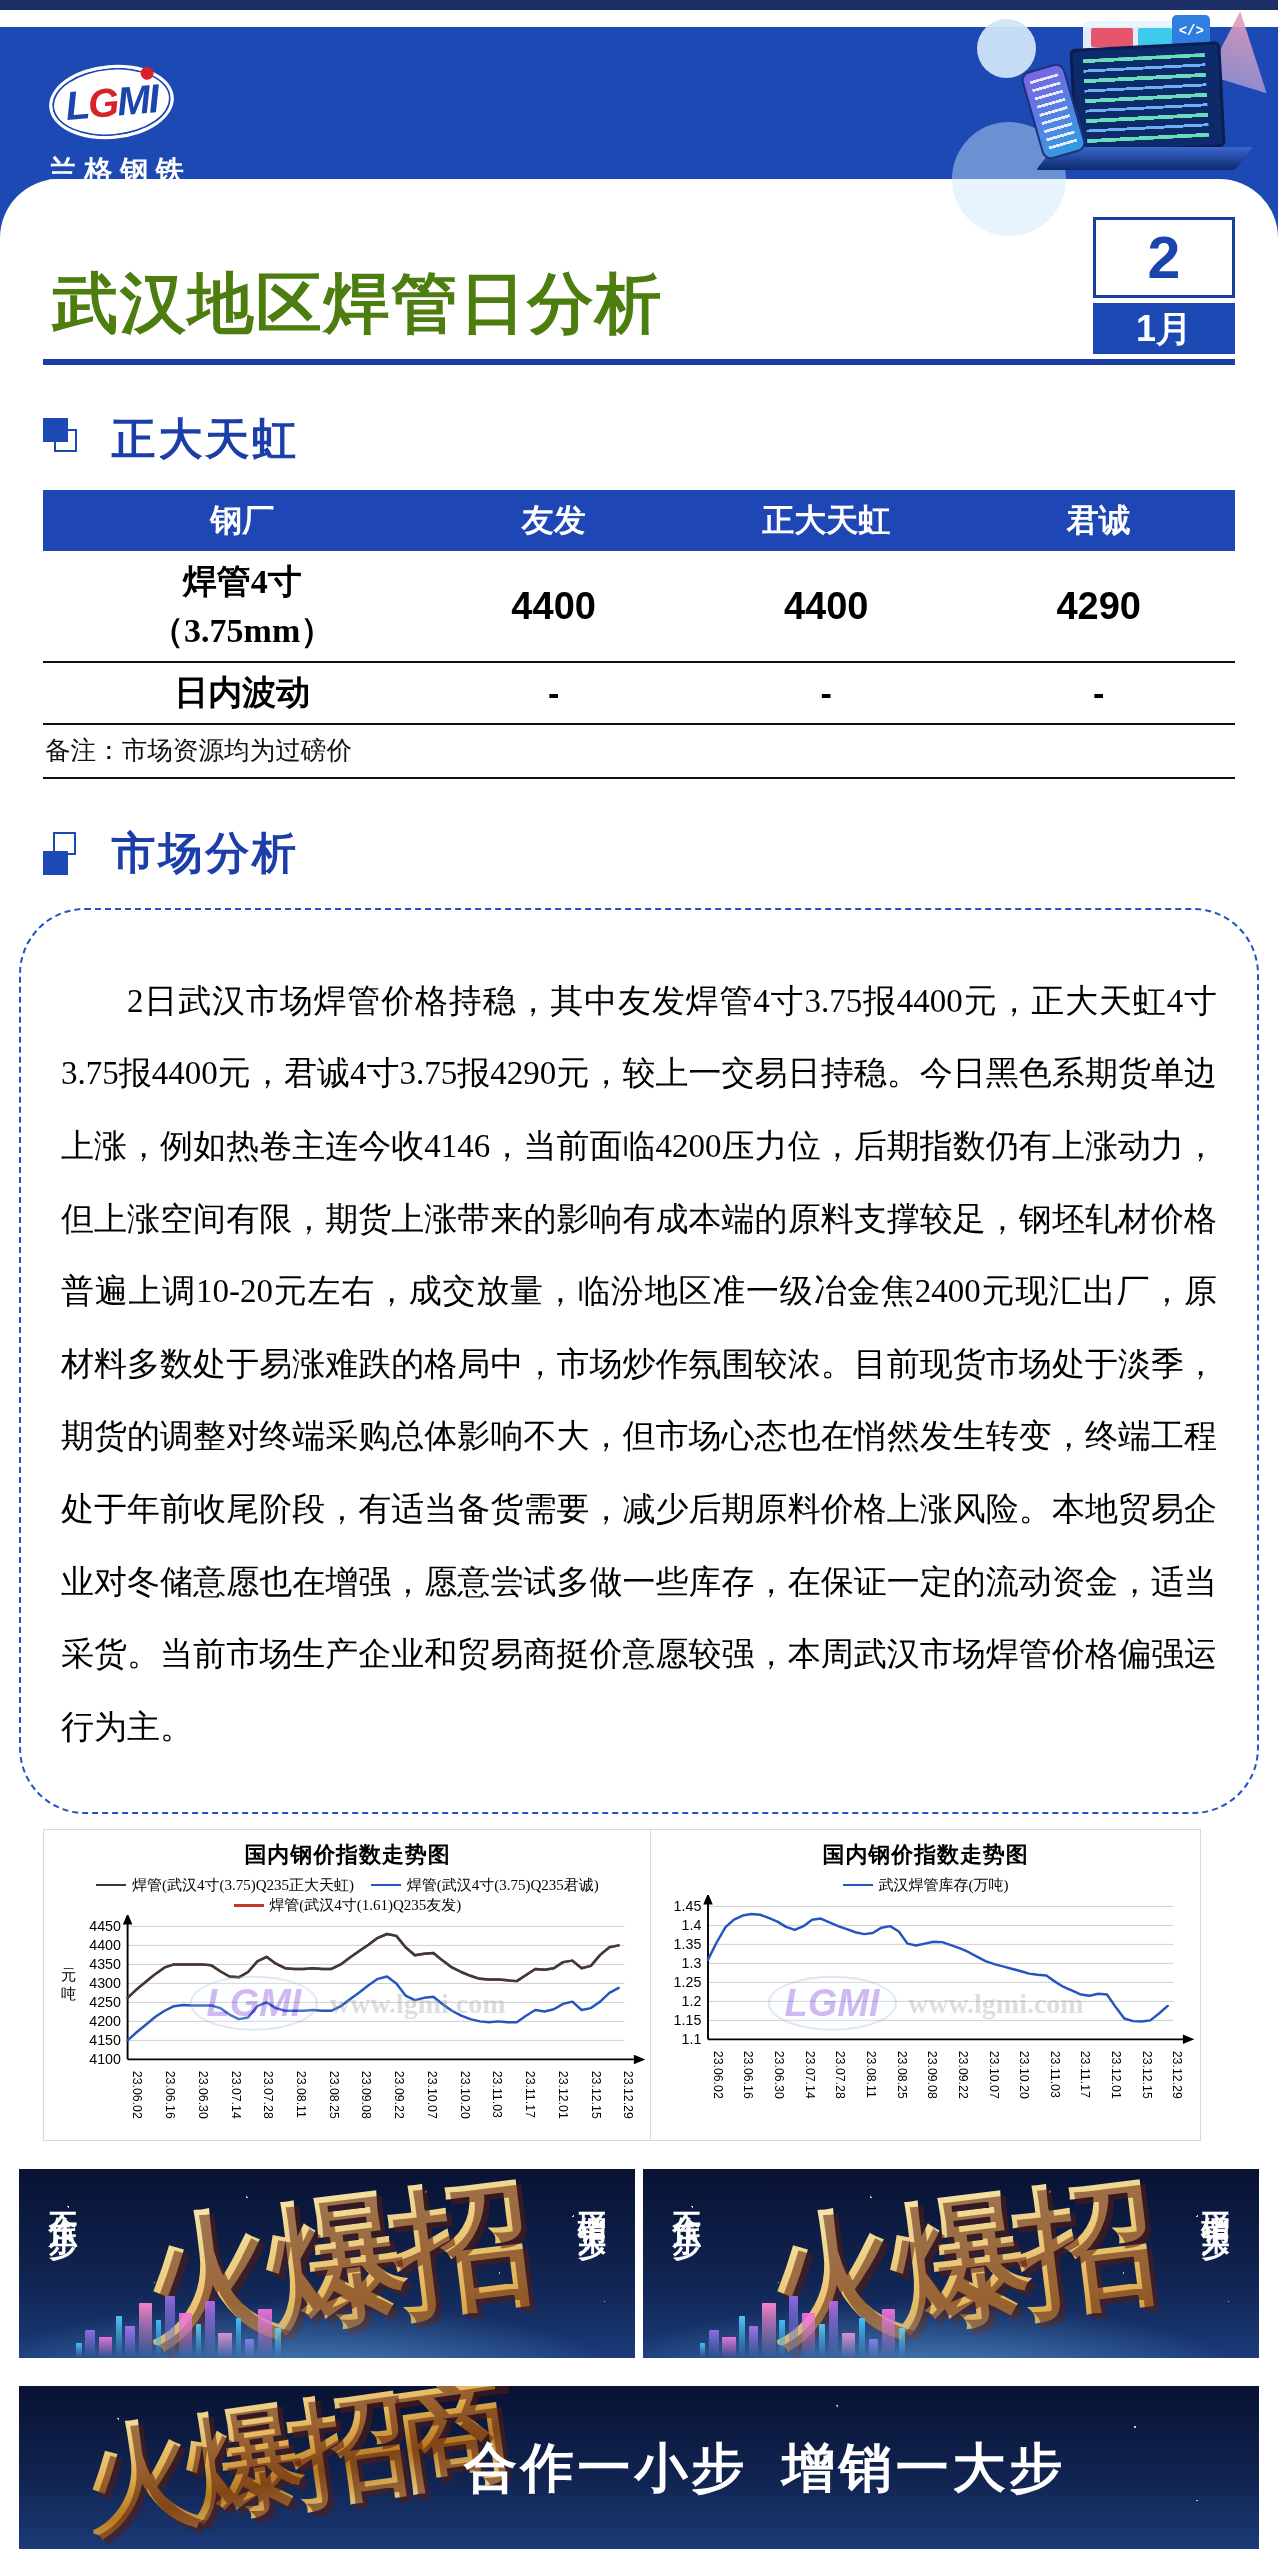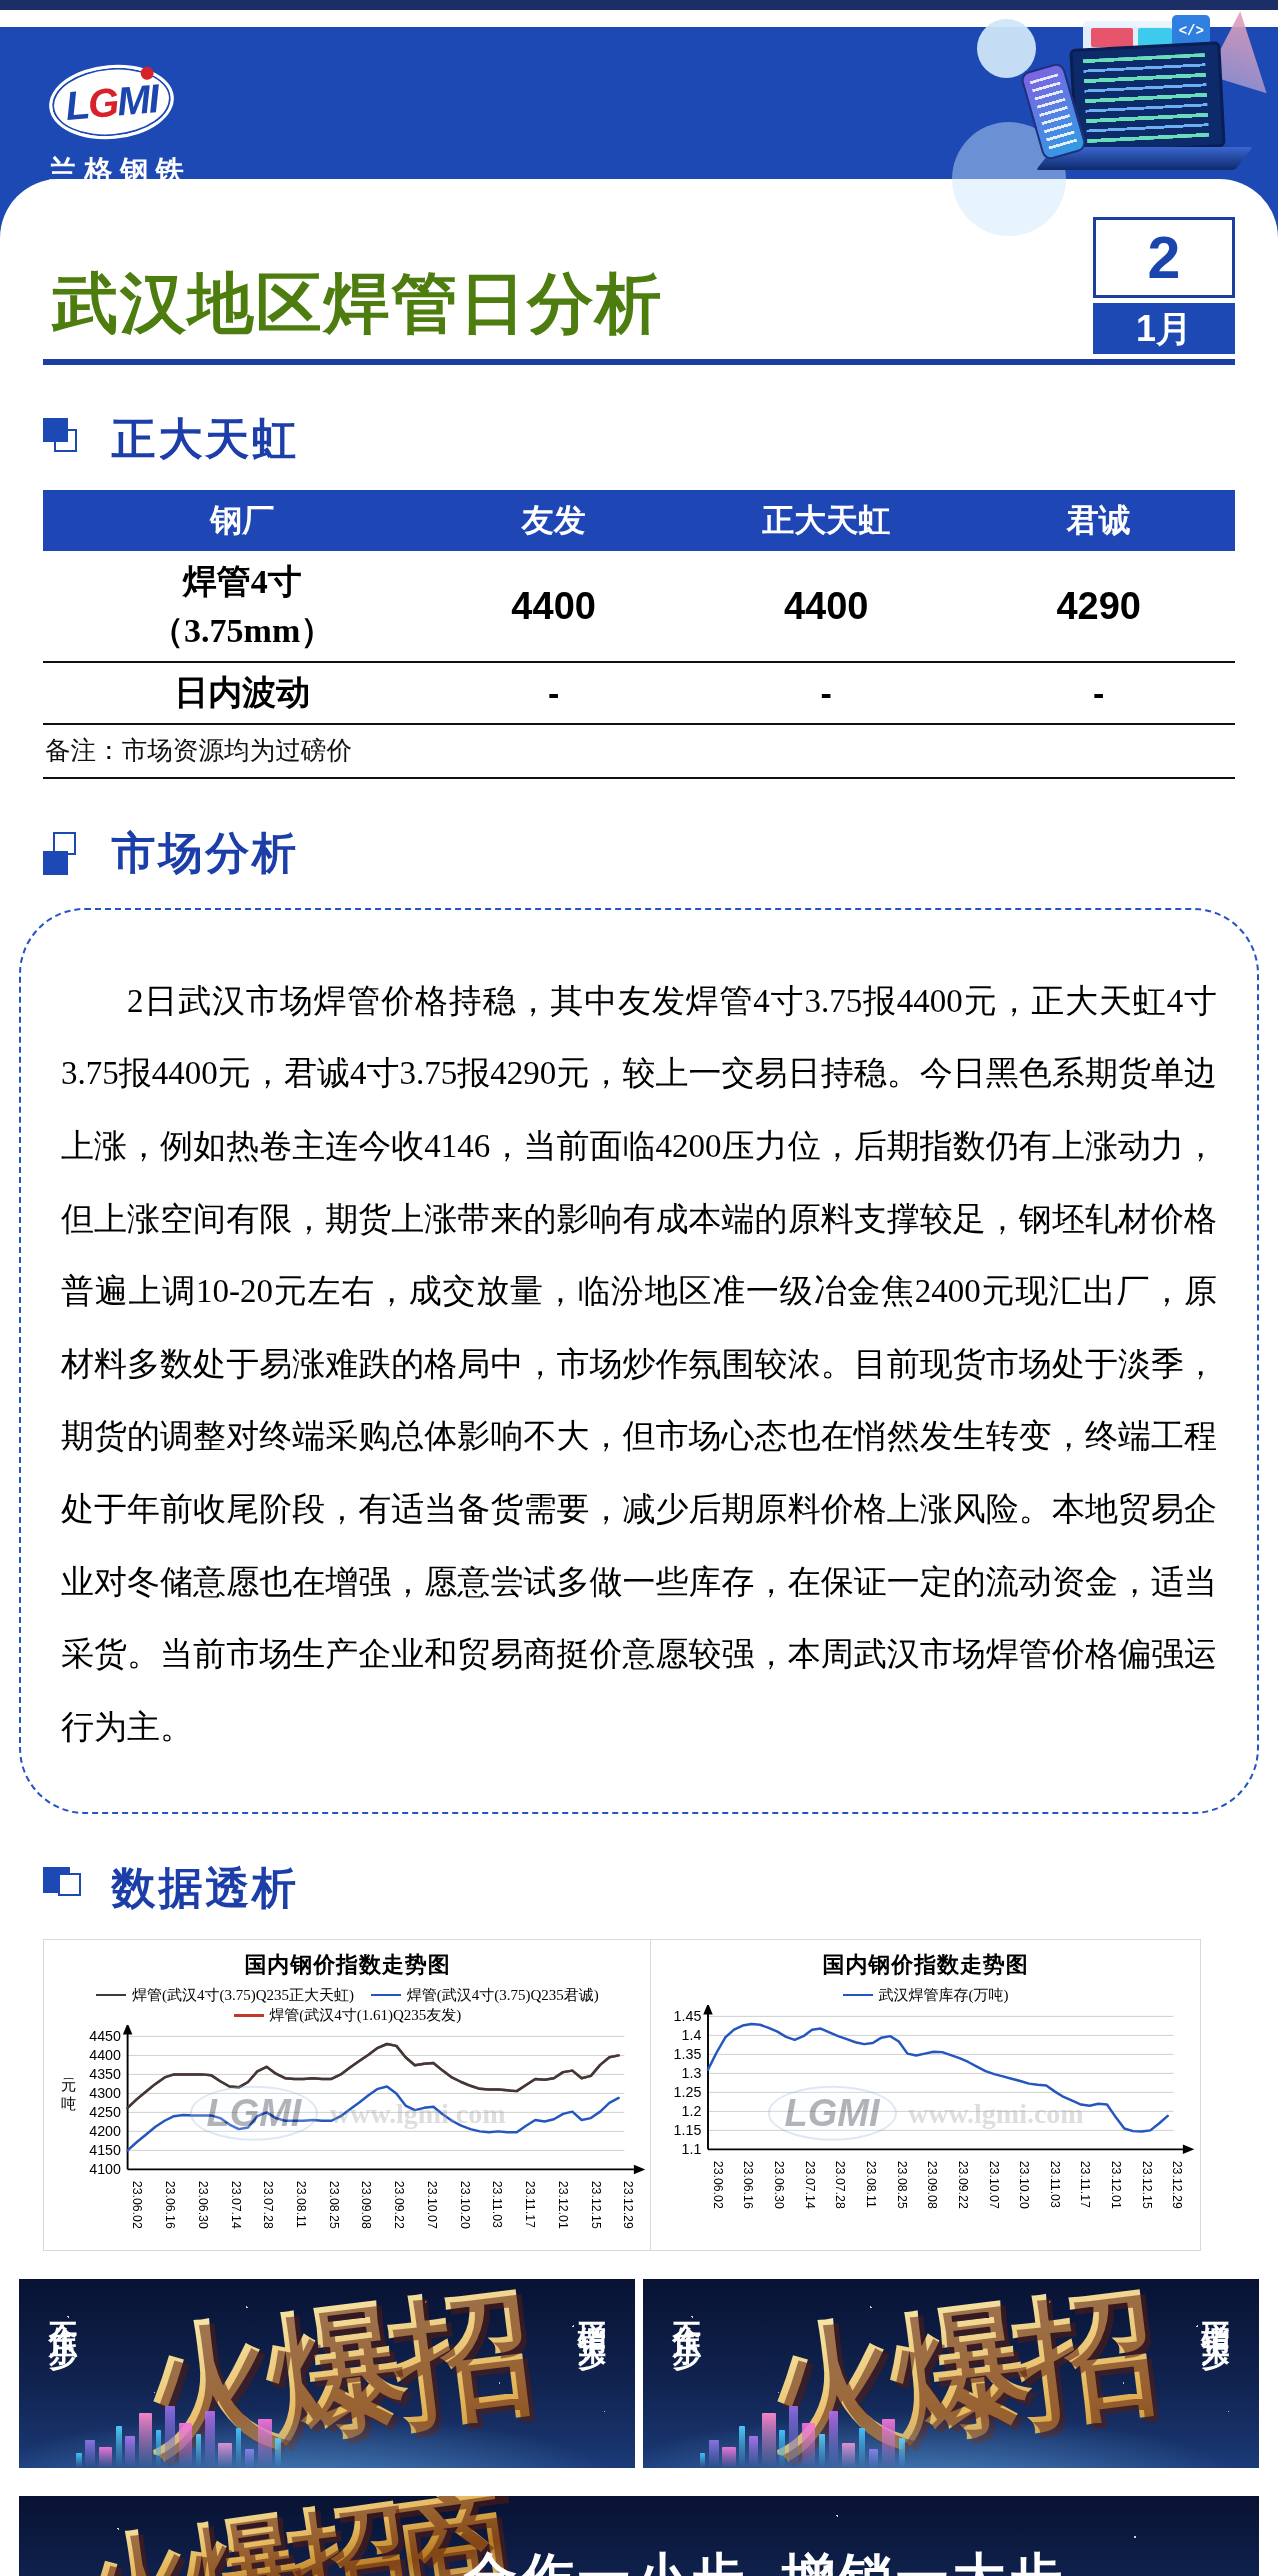--- a/index.html
+++ b/index.html
@@ -99,21 +99,21 @@
   .chart-box.c1 { width:551px; margin-left:-1.9px; }
   .chart-title { text-align:center; font-size:22px; font-weight:bold; color:#000; padding-top:9.5px; letter-spacing:0.9px;}
   .legend { display:flex; flex-wrap:wrap; justify-content:center; column-gap:17px; row-gap:1.9px;
     padding:5.7px 5.7px 0 5.7px; }
   .lg-item { display:inline-flex; align-items:center; }
   .lg-item .sw { display:inline-block; width:30px; height:2.8px; margin-right:5.7px; }
   .lg-item .lb { font-size:15px; color:#000; }
   .chart-svg { display:block; width:100%; }
   .watermark { position:absolute; left:50%; top:56%; transform:translate(-50%,-50%);
     display:flex; align-items:center; gap:11.4px; opacity:.32; pointer-events:none; z-index:1; }
-  .wm-logo { font:italic 900 38px "Liberation Sans", sans-serif; color:#0f172a;
+  .wm-logo { font:italic 900 38px "Liberation Sans", sans-serif; color:#6d28d9;
     border:2.8px solid #9fb9d8; border-radius:50%; padding:3.8px 15px; background:rgba(240,247,255,.6); }
   .wm-url { font-size:28px; color:#9a9a9a; font-family:"Liberation Serif", serif;font-weight:bold; }
 
   
   .banner-row { display:flex; gap:7.6px; margin:28px 19px 0 19px; }
   .banner { position:relative; overflow:hidden; background:linear-gradient(180deg,#081233 0%, #10234f 55%, #1b3a78 100%); }
   .banner::before { content:""; position:absolute; inset:0;
     background-image:
       radial-gradient(1.9px 1.9px at 8% 20%, #fff 50%, transparent 51%),
       radial-gradient(1.4px 1.4px at 22% 60%, #cfe4ff 50%, transparent 51%),
@@ -229,27 +229,20 @@
       <span class="sec-icon icon-v2">
           <i class="sq-line"></i>
           <i class="sq-fill"></i>
         </span>
       <span class="sec-title">市场分析</span>
     </div>
     <div class="analysis-box">
       <p>2日武汉市场焊管价格持稳，其中友发焊管4寸3.75报4400元，正大天虹4寸3.75报4400元，君诚4寸3.75报4290元，较上一交易日持稳。今日黑色系期货单边上涨，例如热卷主连今收4146，当前面临4200压力位，后期指数仍有上涨动力，但上涨空间有限，期货上涨带来的影响有成本端的原料支撑较足，钢坯轧材价格普遍上调10-20元左右，成交放量，临汾地区准一级冶金焦2400元现汇出厂，原材料多数处于易涨难跌的格局中，市场炒作氛围较浓。目前现货市场处于淡季，期货的调整对终端采购总体影响不大，但市场心态也在悄然发生转变，终端工程处于年前收尾阶段，有适当备货需要，减少后期原料价格上涨风险。本地贸易企业对冬储意愿也在增强，愿意尝试多做一些库存，在保证一定的流动资金，适当采货。当前市场生产企业和贸易商挺价意愿较强，本周武汉市场焊管价格偏强运行为主。</p>
     </div>
 
-    <div class="sec-head">
-      <span class="sec-icon icon-v3">
-          <i class="sq-fill"></i>
-          <i class="sq-line"></i>
-        </span>
-      <span class="sec-title">数据透析</span>
-    </div>
 
     <div class="charts">
       <div class="chart-box c0">
         <div class="chart-title">国内钢价指数走势图</div>
         <div class="legend">
             <span class="lg-item">
               <span class="sw" style="background: rgb(59, 59, 59);"></span>
               <span class="lb">焊管(武汉4寸(3.75)Q235正大天虹)</span>
             </span>
             <span class="lg-item">

